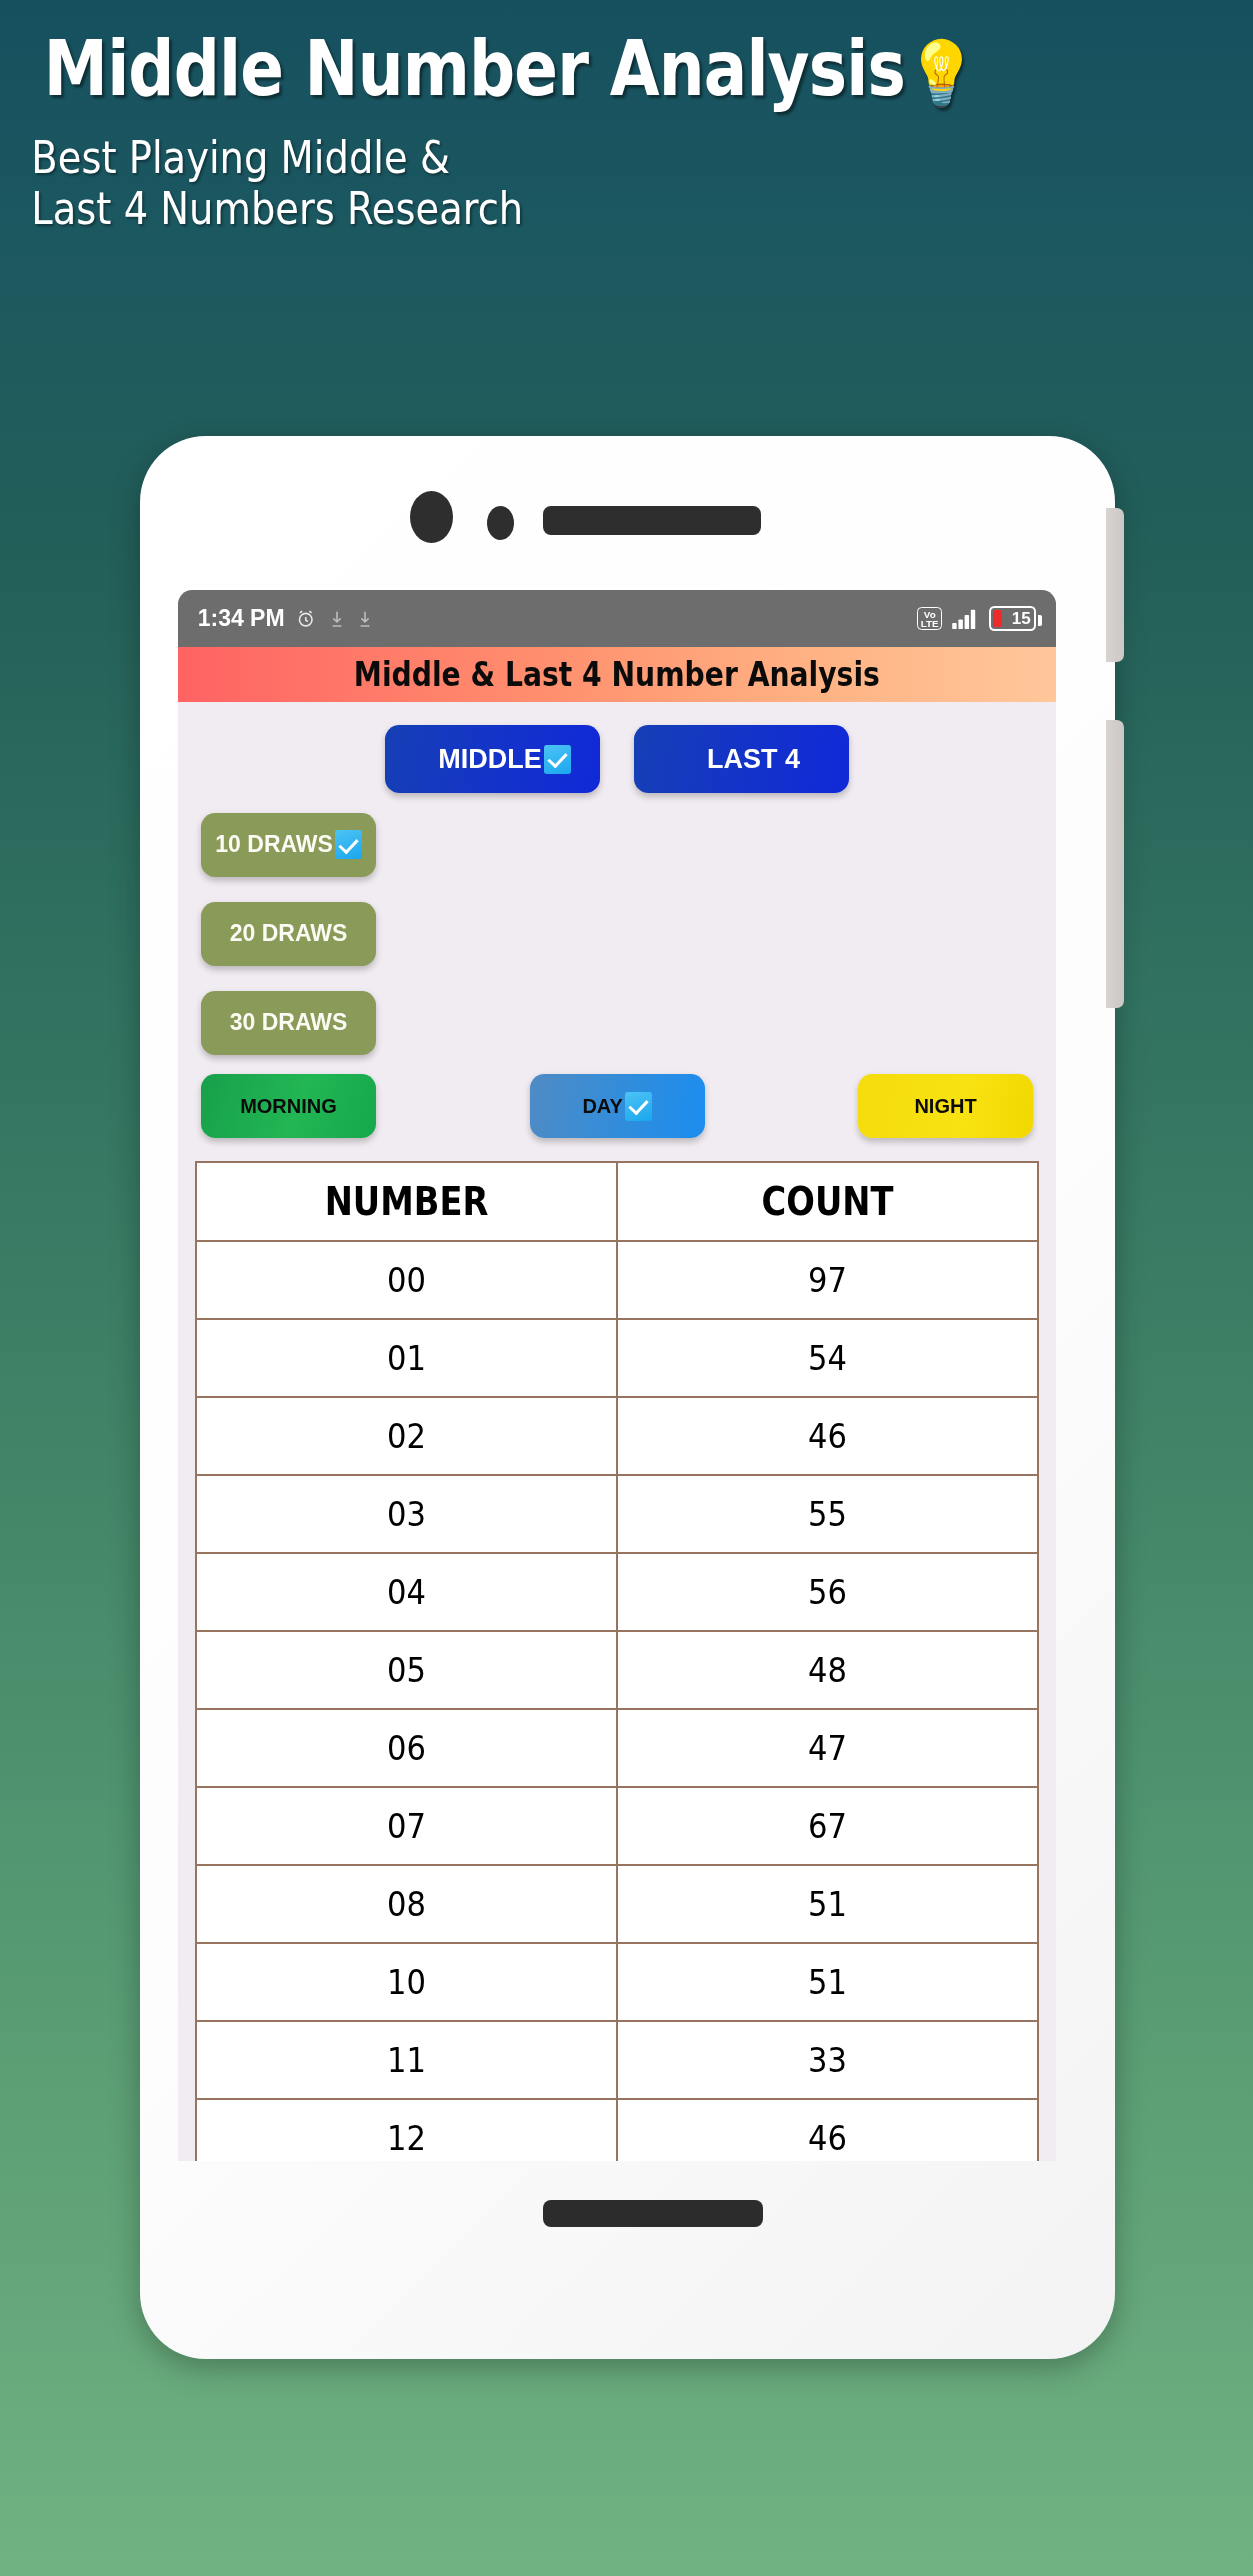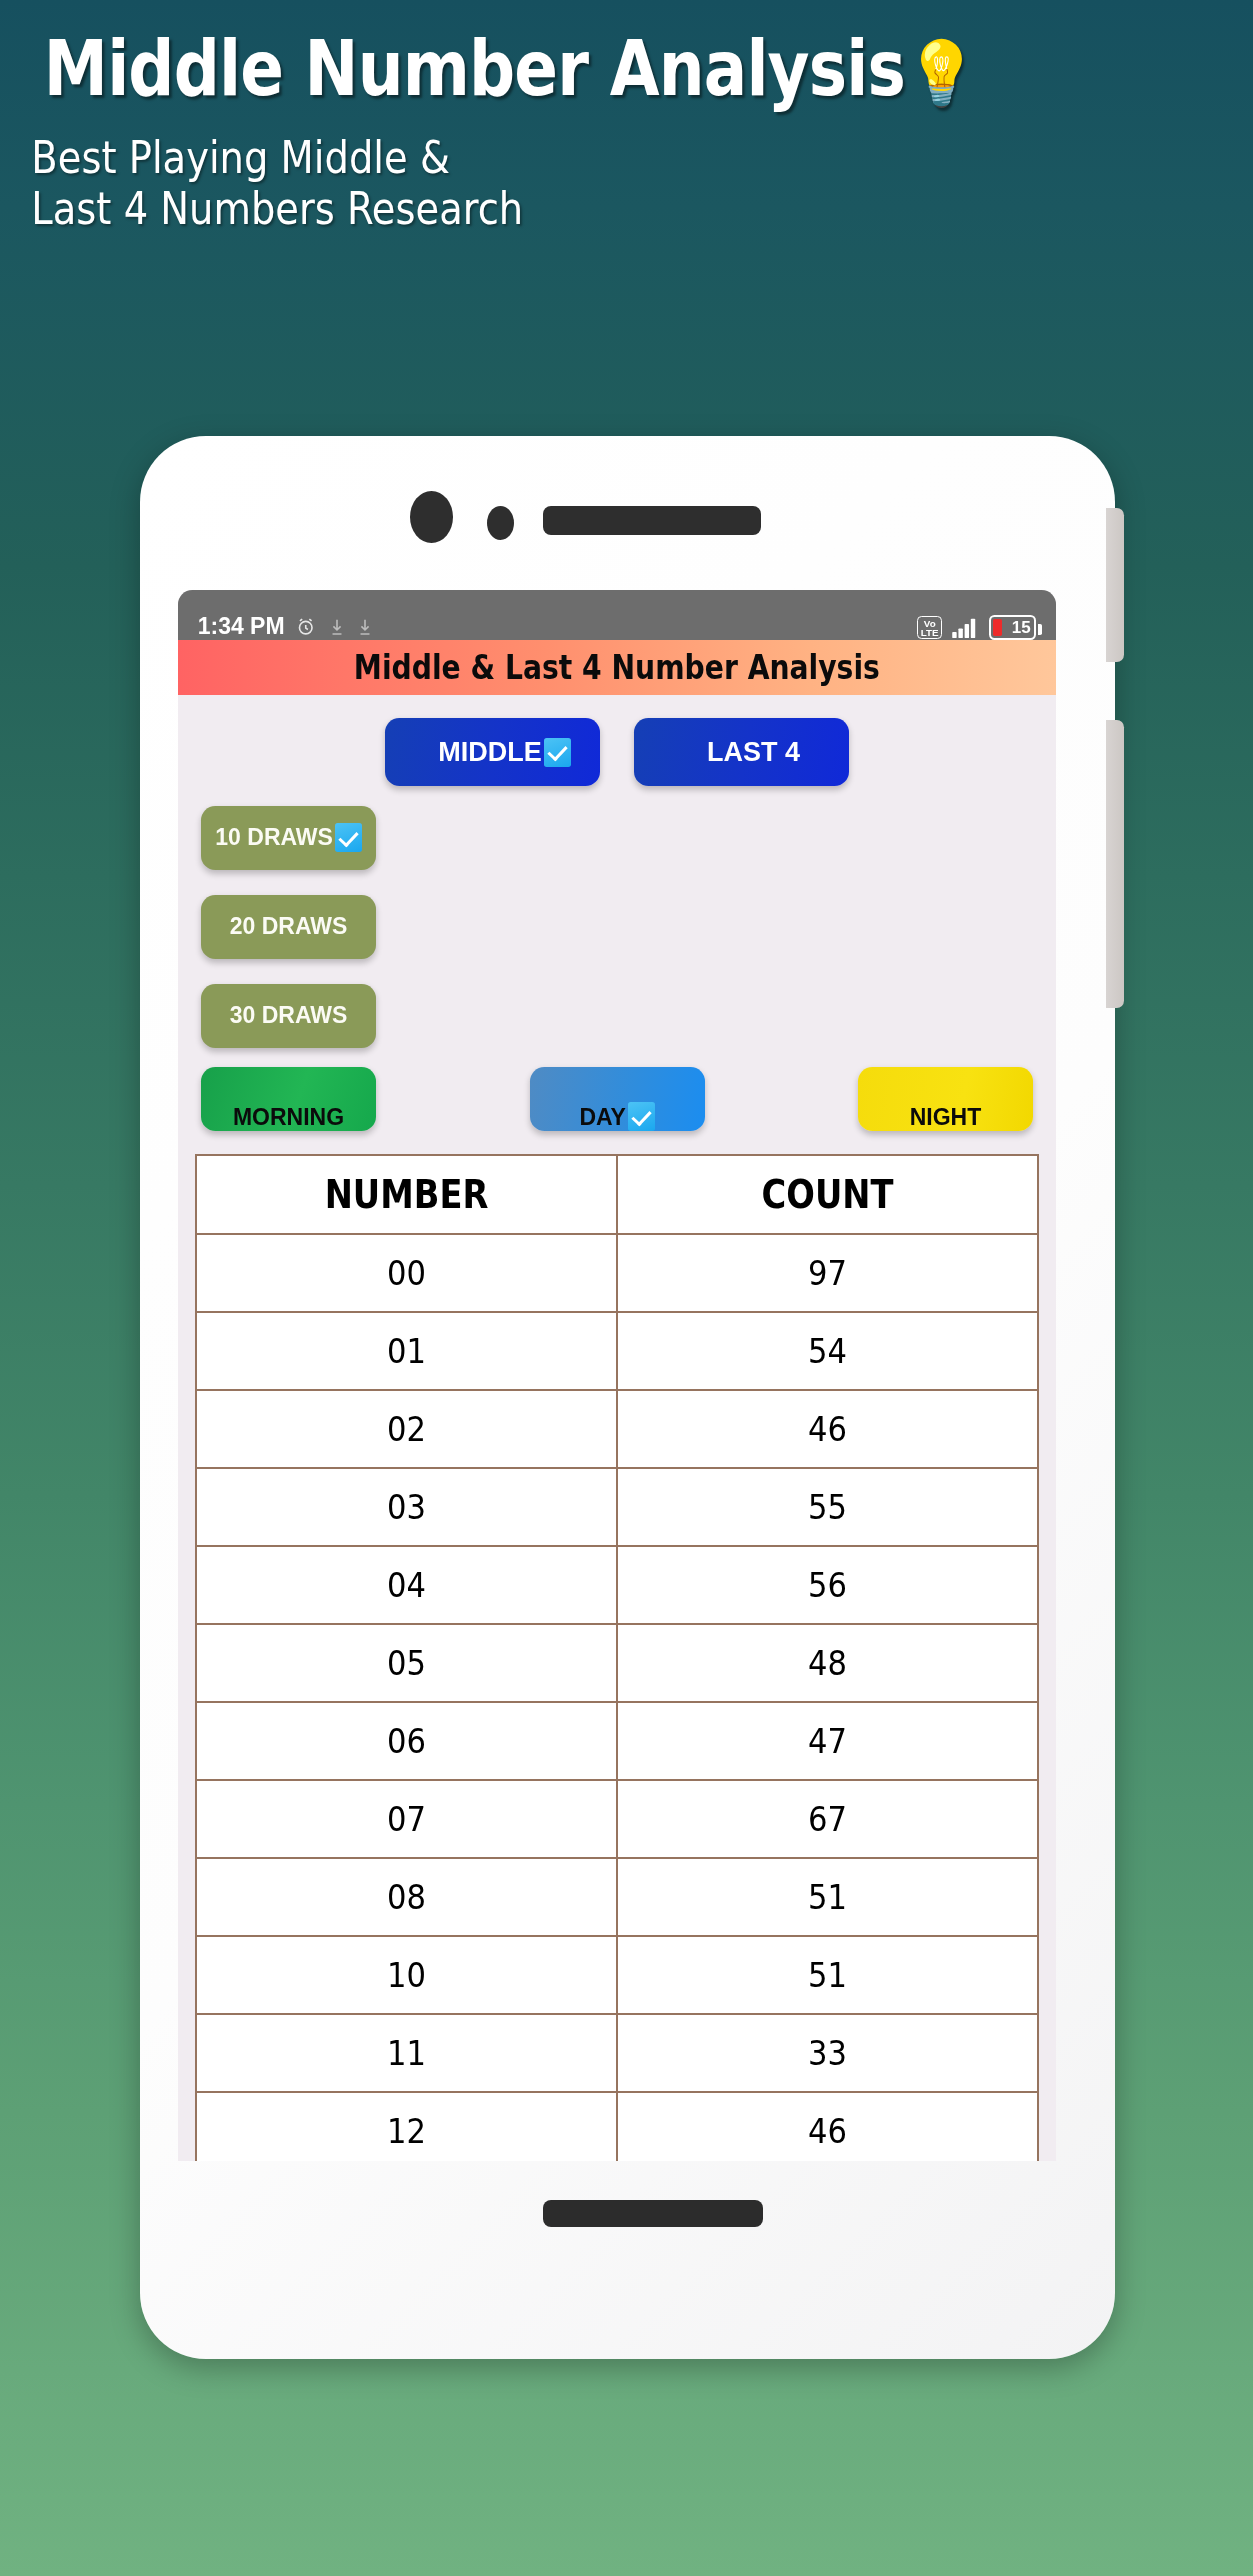--- a/index.html
+++ b/index.html
@@ -71,21 +71,21 @@
   .screen {
     position:absolute; left:38px; top:154px;
     width:878px; height:1571px;
     background:#f1ecf1;
     border-radius:14.3px 14.3px 0 0;
     overflow:hidden;
   }
 
   
   .statusbar {
-    height:50px; background:#6d6d6d; display:flex; align-items:flex-end;
+    height:57px; background:#6d6d6d; display:flex; align-items:center;
     padding:0 19.7px; color:#ffffff;
   }
   .sb-left { display:flex; align-items:center; gap:10.7px; flex:1; }
   .sb-time { font-size:23px; font-weight:700; font-family:"Liberation Sans Narrow","Liberation Sans",sans-serif; letter-spacing:0px; }
   .sb-icon { display:inline-flex; align-items:center; }
   .sb-right { display:flex; align-items:center; gap:9px; }
   .volte {
     border:1.8px solid #fff; border-radius:4.5px; font-size:9.8px; line-height:9px;
     font-weight:700; padding:1.8px 2.7px; text-align:center;
   }
@@ -120,21 +120,21 @@
     display:inline-flex; align-items:center; justify-content:center;
     font-family:"Liberation Sans","DejaVu Sans",sans-serif;
     font-weight:700;
     box-shadow:0 3.6px 6.3px rgba(0,0,0,0.22);
     cursor:pointer; white-space:nowrap; position:relative;
   }
   .btn-top { width:215px; height:68px; font-size:27px; color:#ffffff;
     background: linear-gradient(100deg,#153fb5 0%,#1433c9 52%,#1029d8 100%); padding-left: 24px; }
   .btn-mid { width:175px; height:64px; font-size:23px; color:#fbfbf4;
     background:#8a9a58; }
-  .btn-low { width:175px; height:64px; font-size:23px; color:#0b0b0b;align-items:flex-end; }
+  .btn-low { width:175px; height:64px; font-size:20px; color:#0b0b0b; }
   .btn-morning { background: linear-gradient(110deg,#17a04a 0%,#22b654 55%,#15a84c 100%); }
   .btn-day { background: linear-gradient(100deg,#4f8bc4 0%,#2f8ddd 58%,#1b8df0 100%); color:#0b0b0b; }
   .btn-night { background: linear-gradient(100deg,#f5dc0c 0%,#f8e211 60%,#f2d800 100%); color:#0b0b0b; }
   .check {
     display:inline-block; width:27px; height:29px;
     background: linear-gradient(160deg,#4cc3f5,#1aa7ef);
     border-radius:2.7px; margin-left:1.8px; position:relative; vertical-align:middle;
   }
   .check::after {
     content:""; position:absolute; left:8px; top:4.5px;

